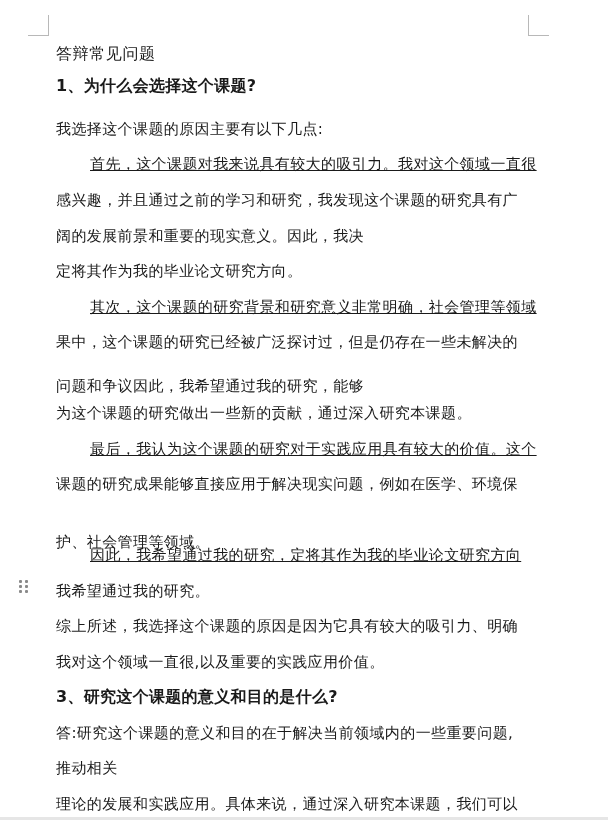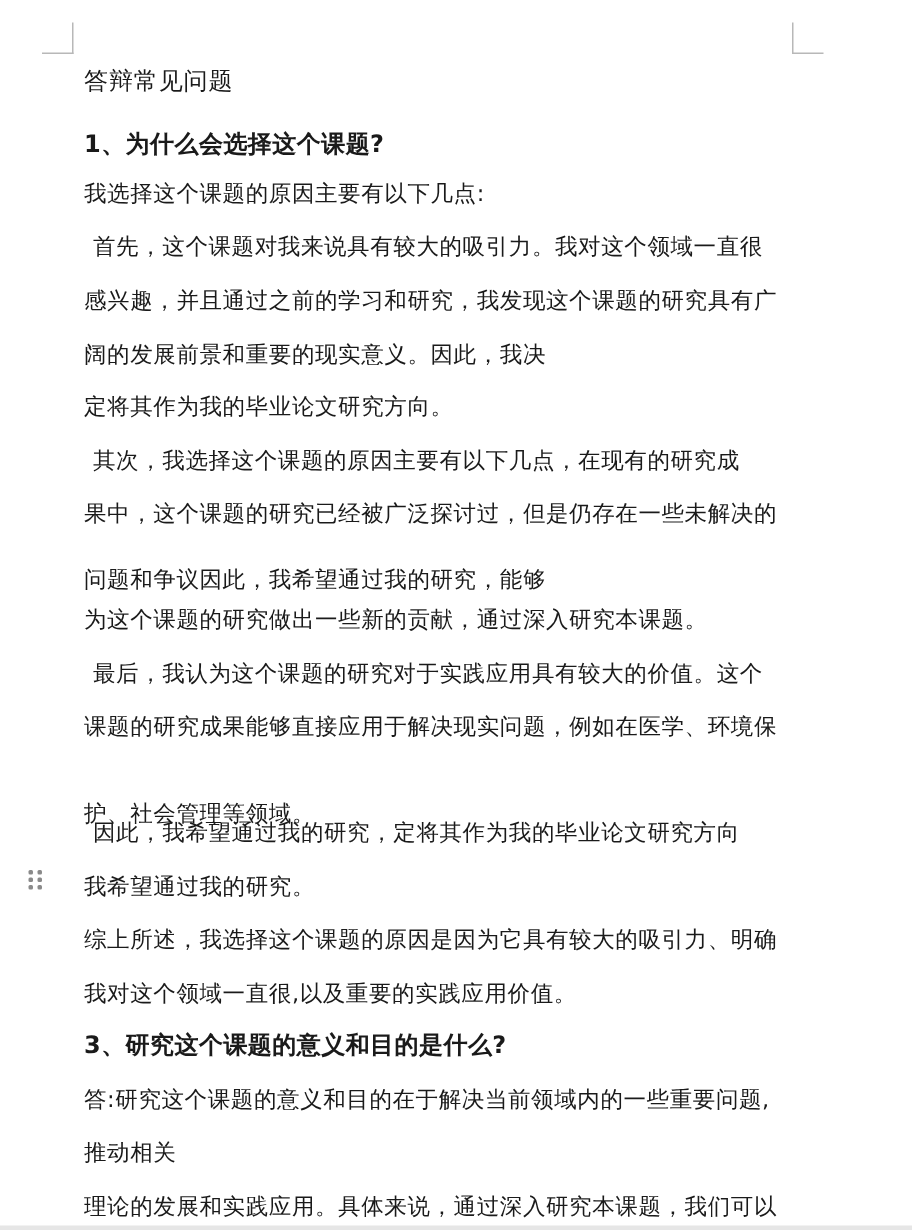--- a/index.html
+++ b/index.html
@@ -69,21 +69,21 @@
       width: 480px;
     }
     .line {
       position: absolute;
       left: 0;
       white-space: nowrap;
       font-size: 15px;
       line-height: 20px;
       letter-spacing: 0.4px;
     }
-    .line.indent { left: 6px; }
+    .line.indent { left: 34px; text-decoration: underline; }
     .line.title { font-size: 16px; letter-spacing: 0.6px; }
     .line.bold {
       font-weight: bold;
       font-size: 16px;
       letter-spacing: 0.3px;
     }
   </style>
 </head>
 <body>
 
@@ -95,27 +95,27 @@
     <span></span>
     <span></span>
     <span></span>
     <span></span>
     <span></span>
     <span></span>
   </div>
 
   <div class="content">
     <div class="line title" style="top:44px">答辩常见问题</div>
-    <div class="line bold" style="top:86px">1、为什么会选择这个课题?</div>
+    <div class="line bold" style="top:76px">1、为什么会选择这个课题?</div>
     <div class="line" style="top:119px">我选择这个课题的原因主要有以下几点:</div>
     <div class="line indent" style="top:154px">首先，这个课题对我来说具有较大的吸引力。我对这个领域一直很</div>
     <div class="line" style="top:190px">感兴趣，并且通过之前的学习和研究，我发现这个课题的研究具有广</div>
     <div class="line" style="top:226px">阔的发展前景和重要的现实意义。因此，我决</div>
     <div class="line" style="top:261px">定将其作为我的毕业论文研究方向。</div>
-    <div class="line indent" style="top:297px">其次，我选择这个课题的原因主要有以下几点，在现有的研究成</div>
+    <div class="line indent" style="top:297px">其次，这个课题的研究背景和研究意义非常明确，社会管理等领域</div>
     <div class="line" style="top:332px">果中，这个课题的研究已经被广泛探讨过，但是仍存在一些未解决的</div>
     <div class="line" style="top:376px">问题和争议因此，我希望通过我的研究，能够</div>
     <div class="line" style="top:403px">为这个课题的研究做出一些新的贡献，通过深入研究本课题。</div>
     <div class="line indent" style="top:439px">最后，我认为这个课题的研究对于实践应用具有较大的价值。这个</div>
     <div class="line" style="top:474px">课题的研究成果能够直接应用于解决现实问题，例如在医学、环境保</div>
     <div class="line" style="top:532px">护、社会管理等领域。</div>
     <div class="line indent" style="top:545px">因此，我希望通过我的研究，定将其作为我的毕业论文研究方向</div>
     <div class="line" style="top:581px">我希望通过我的研究。</div>
     <div class="line" style="top:616px">综上所述，我选择这个课题的原因是因为它具有较大的吸引力、明确</div>
     <div class="line" style="top:652px">我对这个领域一直很,以及重要的实践应用价值。</div>

